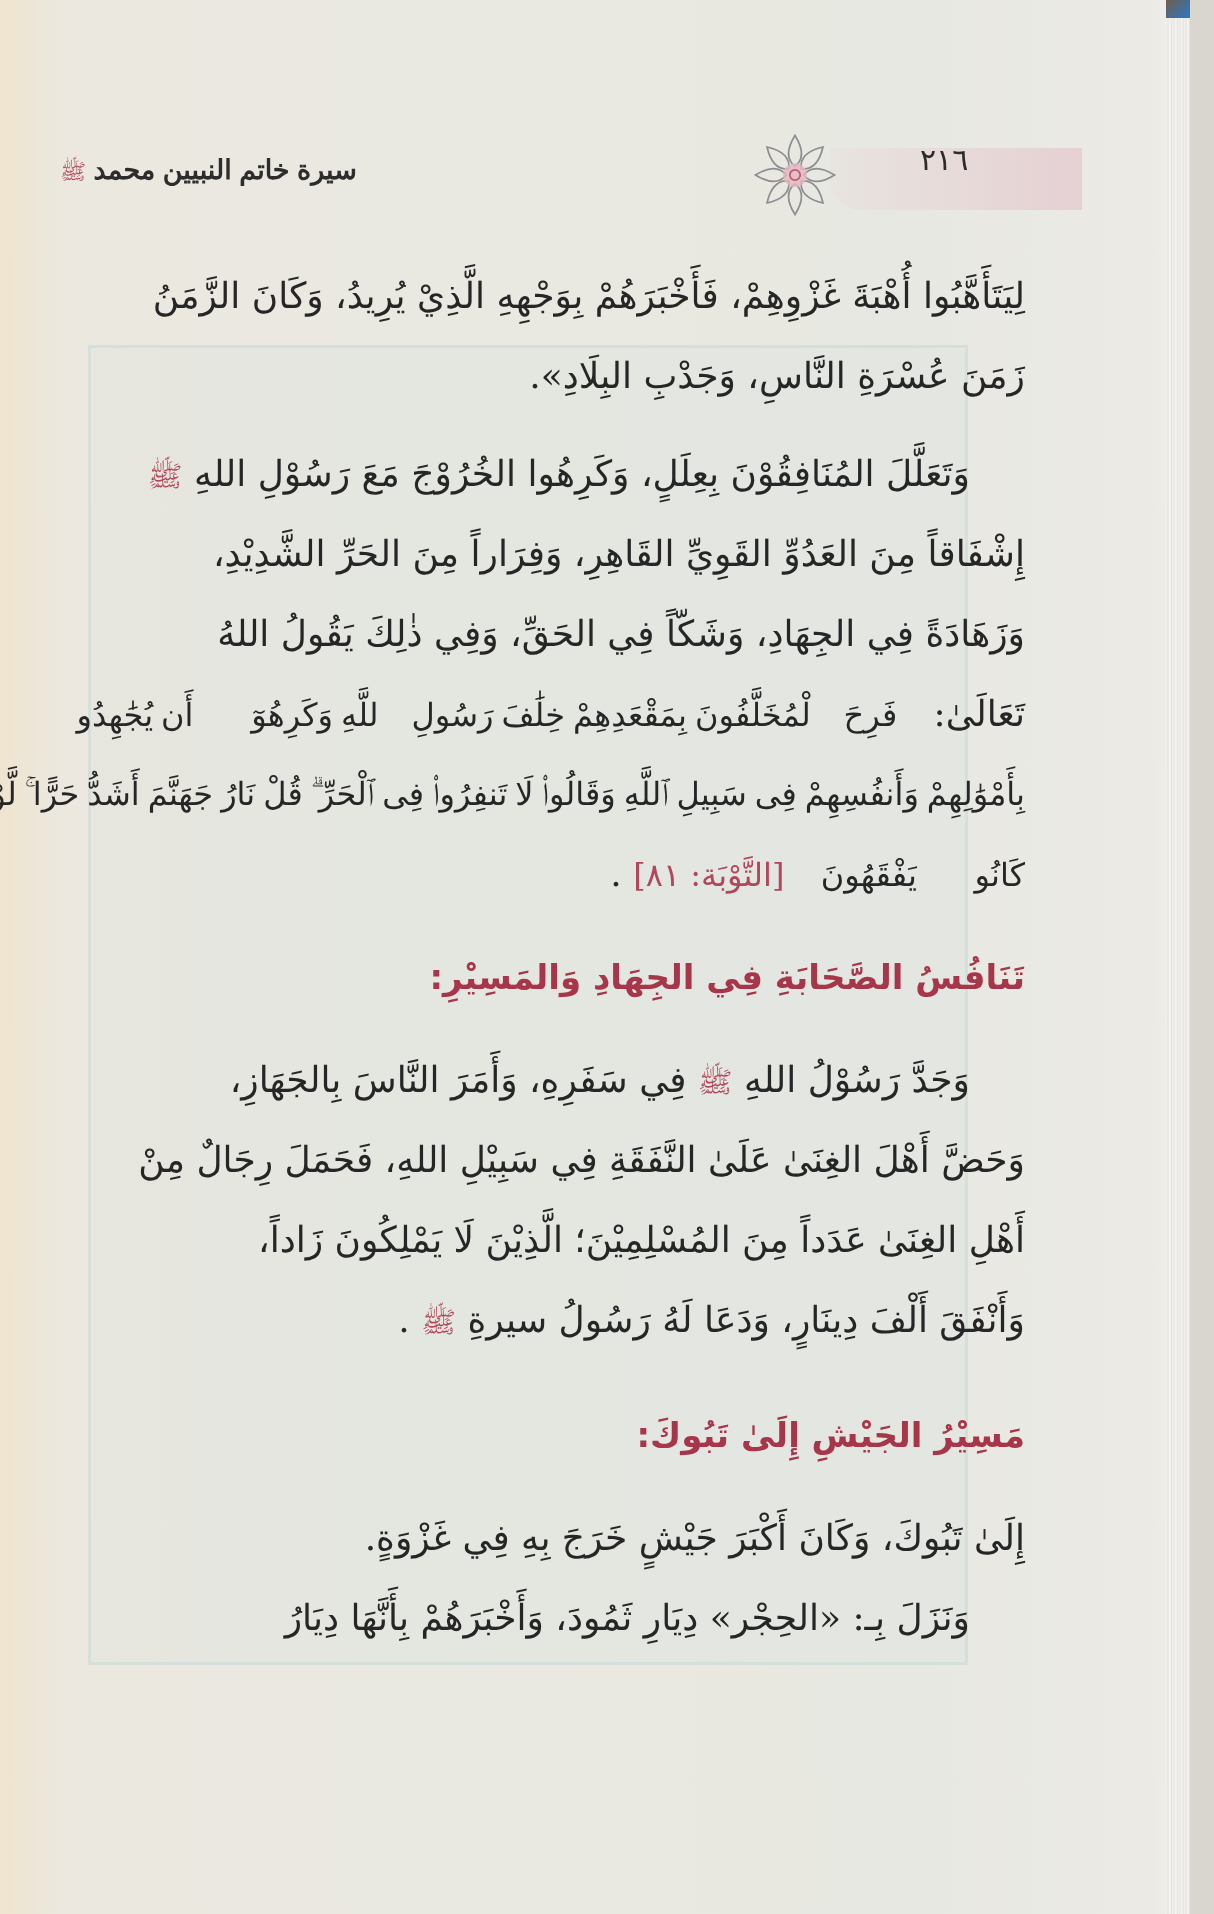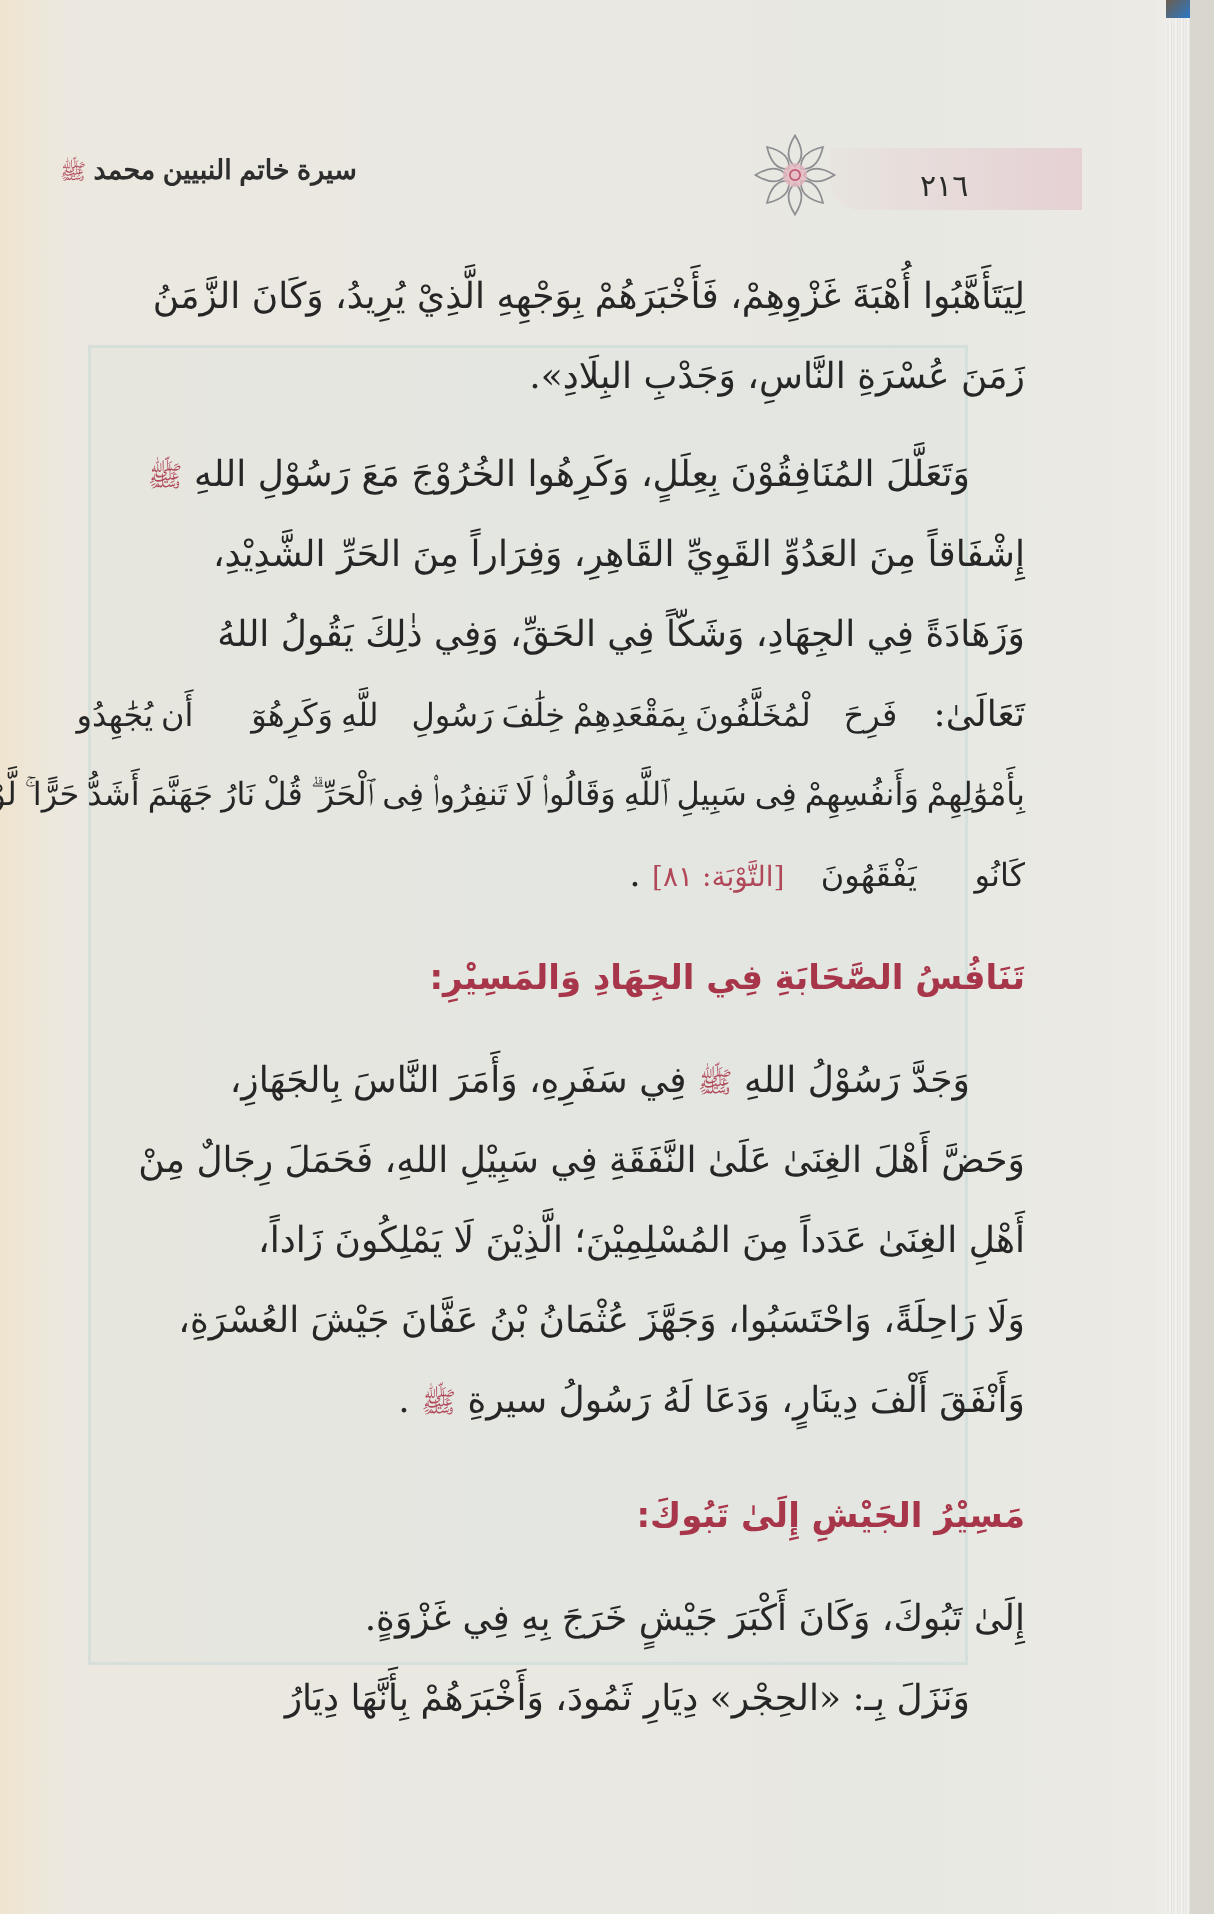--- a/index.html
+++ b/index.html
@@ -40,21 +40,21 @@
       top: 140px; left: 50px; width: 1000px; height: 80px;
     }
     .header-band {
       position: absolute;
       left: 780px; top: 8px; width: 252px; height: 62px;
       background: linear-gradient(90deg, rgba(230,205,208,0.15), rgba(228,200,205,0.75));
       border-radius: 0 0 0 30px;
     }
     .page-number {
       position: absolute;
-      left: 870px; top: 28px;
+      left: 870px; top: 2px;
       font-family: "DejaVu Serif", serif;
       font-size: 30px;
       color: #2b2b2b;
       direction: rtl;
     }
     .ornament {
       position: absolute;
       left: 702px; top: -8px; width: 86px; height: 86px;
     }
     .book-title {
@@ -97,21 +97,21 @@
       font-weight: bold;
       color: #a8364a;
       font-size: 34px;
       height: 90px;
       line-height: 90px;
       text-align: right;
     }
     .spacer-s { height: 18px; }
     .spacer-m { height: 30px; }
     .quran { font-family: Liberation Serif, serif; font-size: 32px; }
-    .ref { color: #b0485a; font-size: 28px; }
+    .ref { color: #b0485a; font-size: 32px; }
   </style>
 </head>
 <body>
 
 <div class="page">
   <div class="watermark"></div>
 
   <div class="header">
     <div class="header-band"></div>
     <div class="page-number">٢١٦</div>
@@ -164,21 +164,20 @@
     <div class="heading">تَنَافُسُ الصَّحَابَةِ فِي الجِهَادِ وَالمَسِيْرِ:</div>
     <div class="spacer-s"></div>
 
     <div class="line indent">
       <span>وَجَدَّ رَسُوْلُ اللهِ</span>
       <span class="saw">ﷺ</span>
       <span>فِي سَفَرِهِ، وَأَمَرَ النَّاسَ بِالجَهَازِ،</span>
     </div>
     <div class="line">وَحَضَّ أَهْلَ الغِنَىٰ عَلَىٰ النَّفَقَةِ فِي سَبِيْلِ اللهِ، فَحَمَلَ رِجَالٌ مِنْ</div>
     <div class="line">أَهْلِ الغِنَىٰ عَدَداً مِنَ المُسْلِمِيْنَ؛ الَّذِيْنَ لَا يَمْلِكُونَ زَاداً،</div>
-    <div class="line">وَلَا رَاحِلَةً، وَاحْتَسَبُوا، وَجَهَّزَ عُثْمَانُ بْنُ عَفَّانَ جَيْشَ العُسْرَةِ،</div>
     <div class="line">
       <span>وَأَنْفَقَ أَلْفَ دِينَارٍ، وَدَعَا لَهُ رَسُولُ سيرةِ</span>
       <span class="saw">ﷺ</span>
       <span>.</span>
     </div>
     <div class="spacer-m"></div>
 
     <div class="heading">مَسِيْرُ الجَيْشِ إِلَىٰ تَبُوكَ:</div>
     <div class="spacer-s"></div>
 

